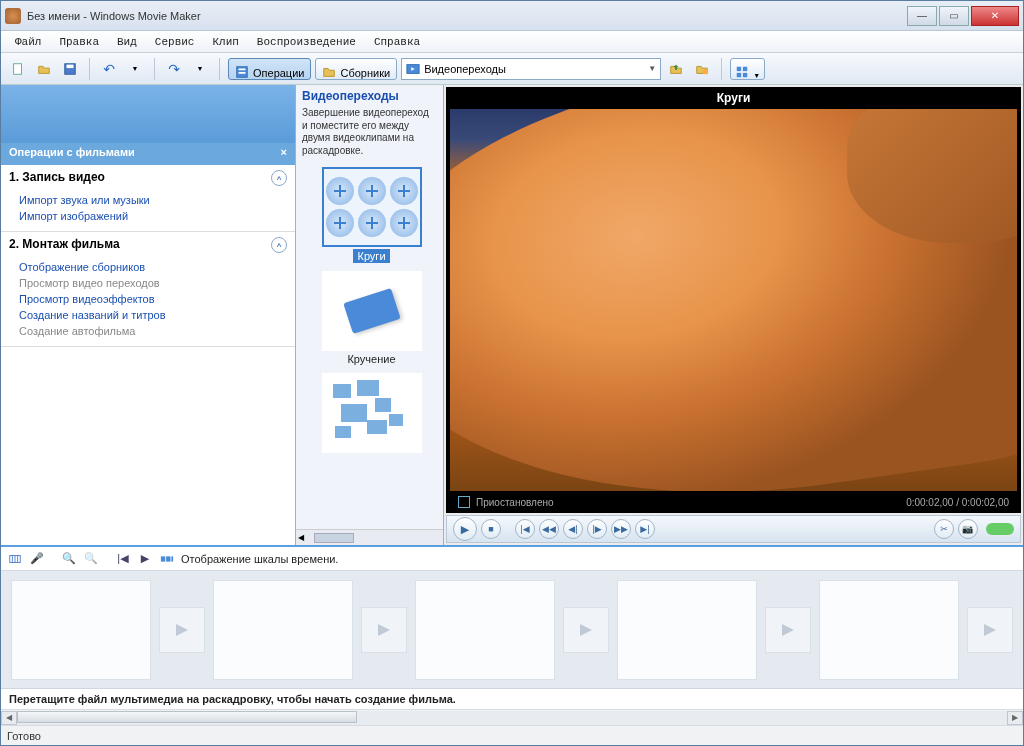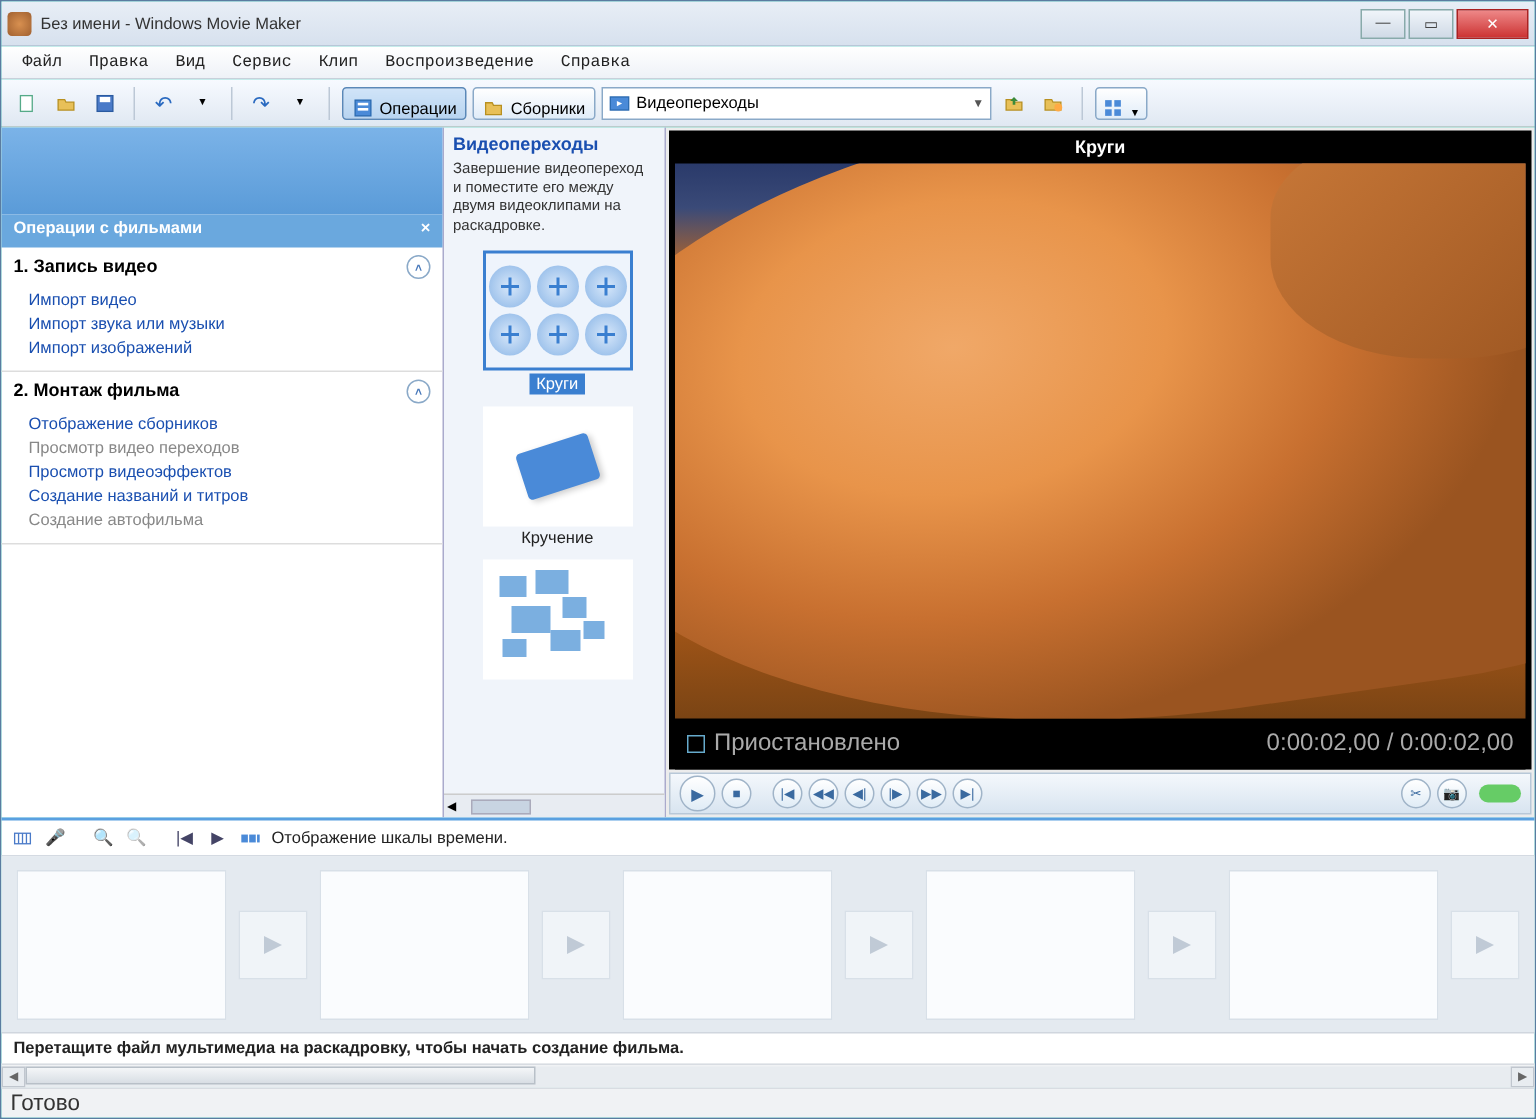--- a/index.html
+++ b/index.html
@@ -65,21 +65,21 @@
 .thumb-squares { position:relative; width:90px; height:70px; }
 .thumb-squares span { position:absolute; background:#5a9bd8; opacity:.8; }
 
 
 .preview { flex:1; background:#ececec; display:flex; flex-direction:column; }
 .preview-video { flex:1; background:#000; display:flex; flex-direction:column; margin:2px 2px 0 2px; }
 .preview-title { text-align:center; color:#fff; font-size:12px; font-weight:bold; padding:4px; }
 .preview-img { flex:1; background:linear-gradient(180deg,#2a3a6a 0%, #3a4a78 8%, #c06820 20%, #e8944a 40%, #d87828 60%, #a85818 80%, #7a4414 100%); position:relative; margin:0 4px; overflow:hidden; }
 .dune { position:absolute; width:140%; height:110%; left:-15%; top:-10%; background:radial-gradient(ellipse 60% 80% at 35% 35%, #f0a868 0%, #e8944a 30%, #c87030 55%, #9a5420 80%); border-radius:50% 50% 30% 60%; transform:rotate(-8deg); }
 .dune2 { position:absolute; right:-10%; top:-5%; width:40%; height:40%; background:linear-gradient(135deg,#c87838,#9a5420); border-radius:40% 60% 50% 50%; }
-.preview-status { height:34px; background:#000; color:#aaa; display:flex; align-items:center; padding:0 8px; font-size:16px; margin:0 4px; }
+.preview-status { height:22px; background:#000; color:#aaa; display:flex; align-items:center; padding:0 8px; font-size:10px; margin:0 4px; }
 .preview-status-icon { width:12px; height:12px; border:1px solid #6ac; margin-right:6px; }
 .preview-time { margin-left:auto; }
 .preview-controls { height:28px; background:linear-gradient(#f4f8fc,#d8e4f0); border:1px solid #b8c8d8; margin:2px; display:flex; align-items:center; padding:0 6px; gap:4px; }
 .pbtn { width:20px; height:20px; border:1px solid #a0b4c8; border-radius:10px; background:linear-gradient(#fff,#e0ecf6); display:flex; align-items:center; justify-content:center; cursor:pointer; font-size:9px; color:#3a6aa0; }
 .pbtn.big { width:24px; height:24px; border-radius:12px; font-size:11px; }
 .pctrls-right { margin-left:auto; display:flex; gap:4px; align-items:center; }
 .pswitch { width:28px; height:12px; background:#6c6; border-radius:6px; position:relative; margin-left:4px; }
 
 
 .timeline { height:180px; background:#fff; border-top:2px solid #5aa0e0; display:flex; flex-direction:column; }
@@ -90,21 +90,21 @@
 .sb-clip { width:140px; height:100px; background:#fafcfe; border:1px solid #d8e0e8; flex-shrink:0; }
 .sb-trans { width:46px; height:46px; background:#f0f4f8; border:1px solid #d8e0e8; display:flex; align-items:center; justify-content:center; flex-shrink:0; }
 .sb-trans svg { width:20px; height:20px; fill:#c0cad6; }
 .timeline-hint { padding:4px 8px; font-size:11px; font-weight:bold; color:#222; border-top:1px solid #d0d6de; }
 .hscroll { height:16px; background:#f0f2f4; border-top:1px solid #d8dce2; display:flex; align-items:center; }
 .hscroll-btn { width:16px; height:14px; border:1px solid #c0c6ce; background:#e8ecf0; display:flex; align-items:center; justify-content:center; font-size:8px; color:#666; }
 .hscroll-track { flex:1; height:14px; background:#e8ecf0; position:relative; }
 .hscroll-thumb { position:absolute; left:0; top:0; height:12px; width:340px; background:linear-gradient(#f4f6f8,#d8dee4); border:1px solid #b8c0c8; }
 
 
-.statusbar { height:20px; background:#f0f2f4; border-top:1px solid #d8dce2; display:flex; align-items:center; padding:4px 6px; font-size:15px; color:#333; }
+.statusbar { height:20px; background:#f0f2f4; border-top:1px solid #d8dce2; display:flex; align-items:center; padding:4px 6px; font-size:11px; color:#333; }
 
 svg.icon { width:14px; height:14px; }
 </style>
 </head>
 <body>
 
 <div class="window">
 
   <div class="titlebar">
     <div class="titlebar-icon"></div>
@@ -204,21 +204,20 @@
         <span>Операции с фильмами</span>
         <span class="taskpane-title-close">×</span>
       </div>
 
       <div class="task-section">
         <div class="task-section-head">
           <span>1. Запись видео</span>
           <span class="task-chevron">˄</span>
         </div>
         <div class="task-links">
-          <a class="task-link">Импорт видео</a>
           <a class="task-link">Импорт звука или музыки</a>
           <a class="task-link">Импорт изображений</a>
         </div>
       </div>
 
       <div class="task-section">
         <div class="task-section-head">
           <span>2. Монтаж фильма</span>
           <span class="task-chevron">˄</span>
         </div>

